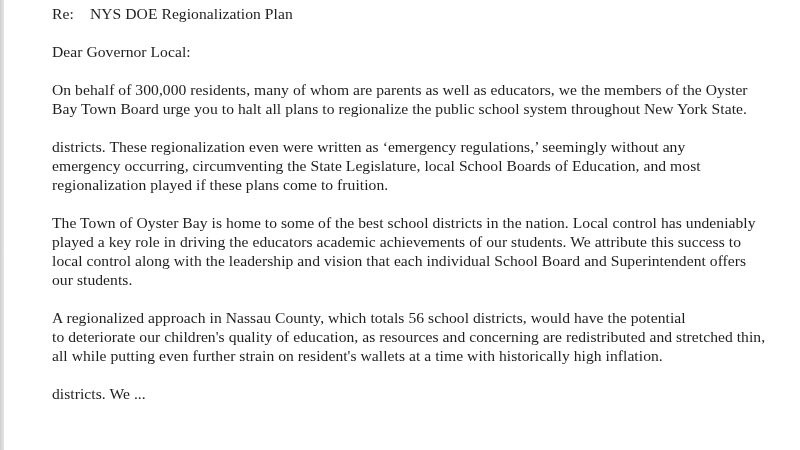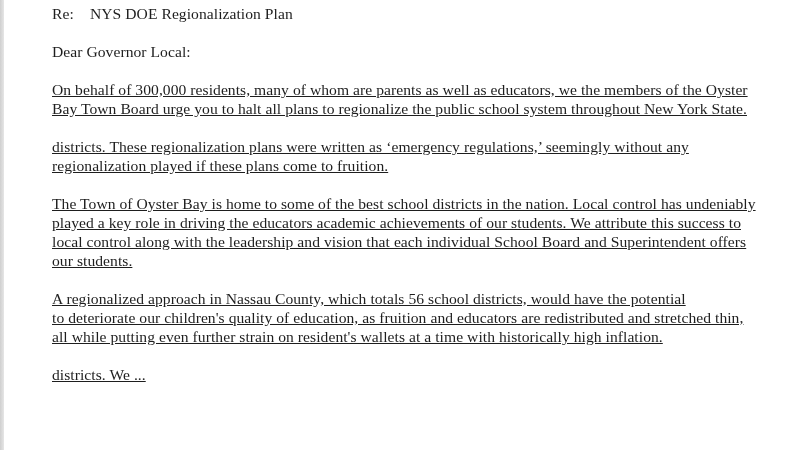--- a/index.html
+++ b/index.html
@@ -42,21 +42,21 @@
       color: #1e1e1e;
       letter-spacing: 0.05px;
     }
     .line {
       display: block;
       white-space: pre;
       height: 19px;
     }
     .gap { display: block; height: 19px; }
     .re-label { display: inline-block; width: 38px; }
-    .para { display: block; text-decoration: underline; }
+    .para { display: block; }
   </style>
 </head>
 <body>
 
 <div class="page">
   <div class="edge-left"></div>
   <div class="edge-right"></div>
 
   <div class="letter">
     <span class="line"><span class="re-label">Re:</span><span>NYS DOE Regionalization Plan</span></span>
@@ -64,36 +64,37 @@
     <span class="line">Dear Governor Local:</span>
     <span class="gap"></span>
 
     <div class="para">
       <span class="line">On behalf of 300,000 residents, many of whom are parents as well as educators, we the members of the Oyster</span>
       <span class="line">Bay Town Board urge you to halt all plans to regionalize the public school system throughout New York State.</span>
     </div>
     <span class="gap"></span>
 
     <div class="para">
-      <span class="line">districts. These regionalization plans were written as ‘emergency regulations,’ seemingly without any</span>
+      <span class="line">districts. These regionalization even were written as ‘emergency regulations,’ seemingly without any</span>
+      <span class="line">emergency occurring, circumventing the State Legislature, local School Boards of Education, and most</span>
       <span class="line">regionalization played if these plans come to fruition.</span>
     </div>
     <span class="gap"></span>
 
     <div class="para">
       <span class="line">The Town of Oyster Bay is home to some of the best school districts in the nation. Local control has undeniably</span>
       <span class="line">played a key role in driving the educators academic achievements of our students. We attribute this success to</span>
       <span class="line">local control along with the leadership and vision that each individual School Board and Superintendent offers</span>
       <span class="line">our students.</span>
     </div>
     <span class="gap"></span>
 
     <div class="para">
       <span class="line">A regionalized approach in Nassau County, which totals 56 school districts, would have the potential</span>
-      <span class="line">to deteriorate our children's quality of education, as fruition and educators are redistributed and stretched thin,</span>
+      <span class="line">to deteriorate our children's quality of education, as resources and concerning are redistributed and stretched thin,</span>
       <span class="line">all while putting even further strain on resident's wallets at a time with historically high inflation.</span>
     </div>
     <span class="gap"></span>
 
     <div class="para">
       <span class="line">districts. We ...</span>
     </div>
   </div>
 </div>
 

